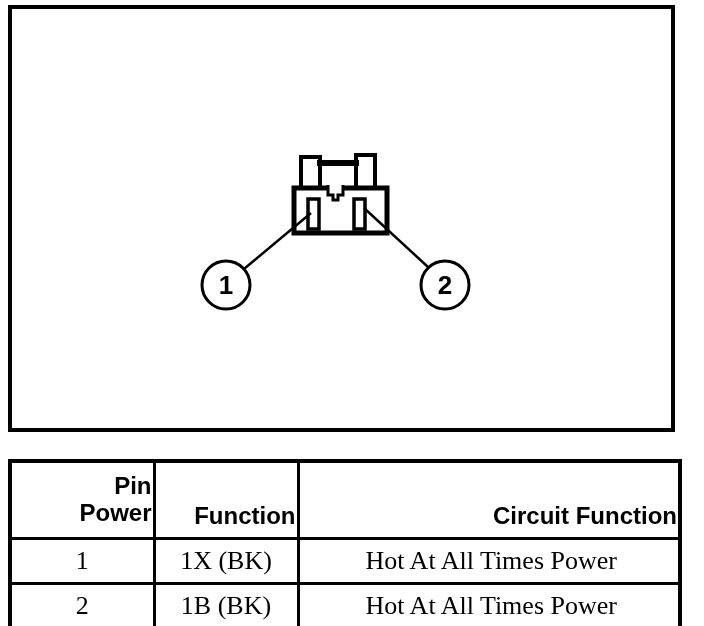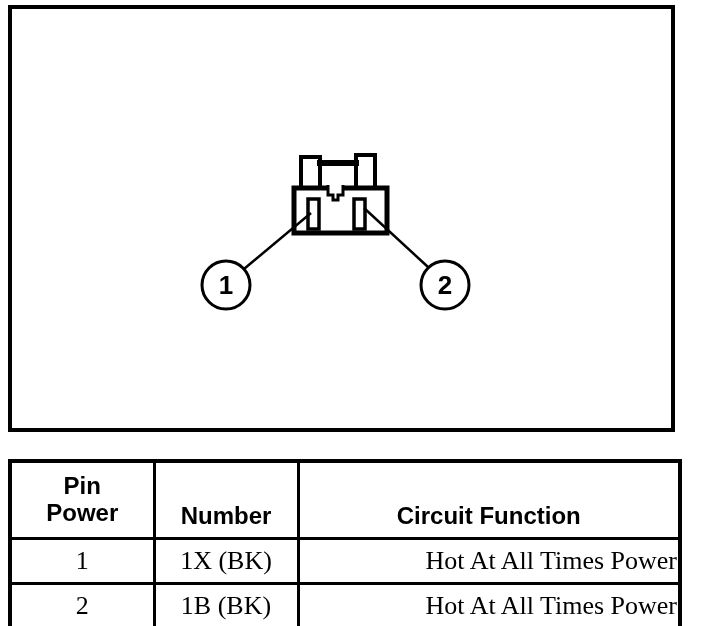--- a/index.html
+++ b/index.html
@@ -39,41 +39,41 @@
   }
   table.pinout th, table.pinout td {
     border: 3px solid #000000;
     margin: 0;
   }
   table.pinout th {
     font-family: "Liberation Sans", sans-serif;
     font-weight: bold;
     font-size: 24px;
     height: 66px;
-    text-align: center;
+    text-align: right;
   }
   th.hdr-pin {
     vertical-align: middle;
     line-height: 1.12;
   }
   th.hdr-bottom {
     vertical-align: bottom;
     padding-bottom: 7px;
   }
   table.pinout td {
     font-family: "Liberation Serif", serif;
     font-size: 26px;
     height: 40px;
     vertical-align: middle;
   }
   td.cell-pin, td.cell-circuit {
     text-align: center;
   }
   td.cell-function {
-    text-align: right;
+    text-align: center;
     padding-left: 6px;
   }
 </style>
 </head>
 <body>
 
 <div class="page">
 
   <svg class="diagram-svg" width="704" height="450" viewBox="0 0 704 450">
 
@@ -106,21 +106,21 @@
       <col style="width:144px">
       <col style="width:144px">
       <col style="width:382px">
     </colgroup>
     <thead>
       <tr>
         <th class="hdr-pin">
           <span>Pin</span><br>
           <span>Power</span>
         </th>
-        <th class="hdr-bottom">Number</th>
+        <th class="hdr-bottom">Function</th>
         <th class="hdr-bottom">Circuit Function</th>
       </tr>
     </thead>
     <tbody>
       <tr>
         <td class="cell-pin">1</td>
         <td class="cell-circuit">1X (BK)</td>
         <td class="cell-function">Hot At All Times Power</td>
       </tr>
       <tr>

